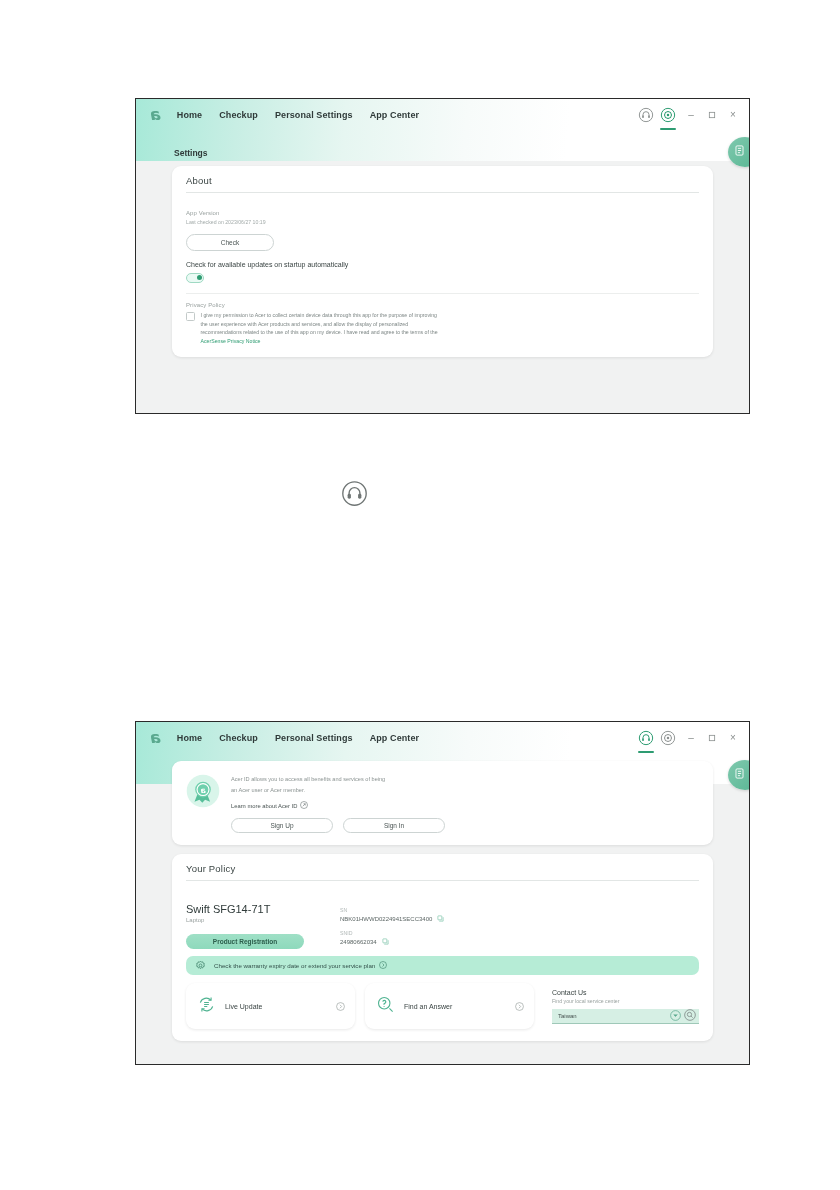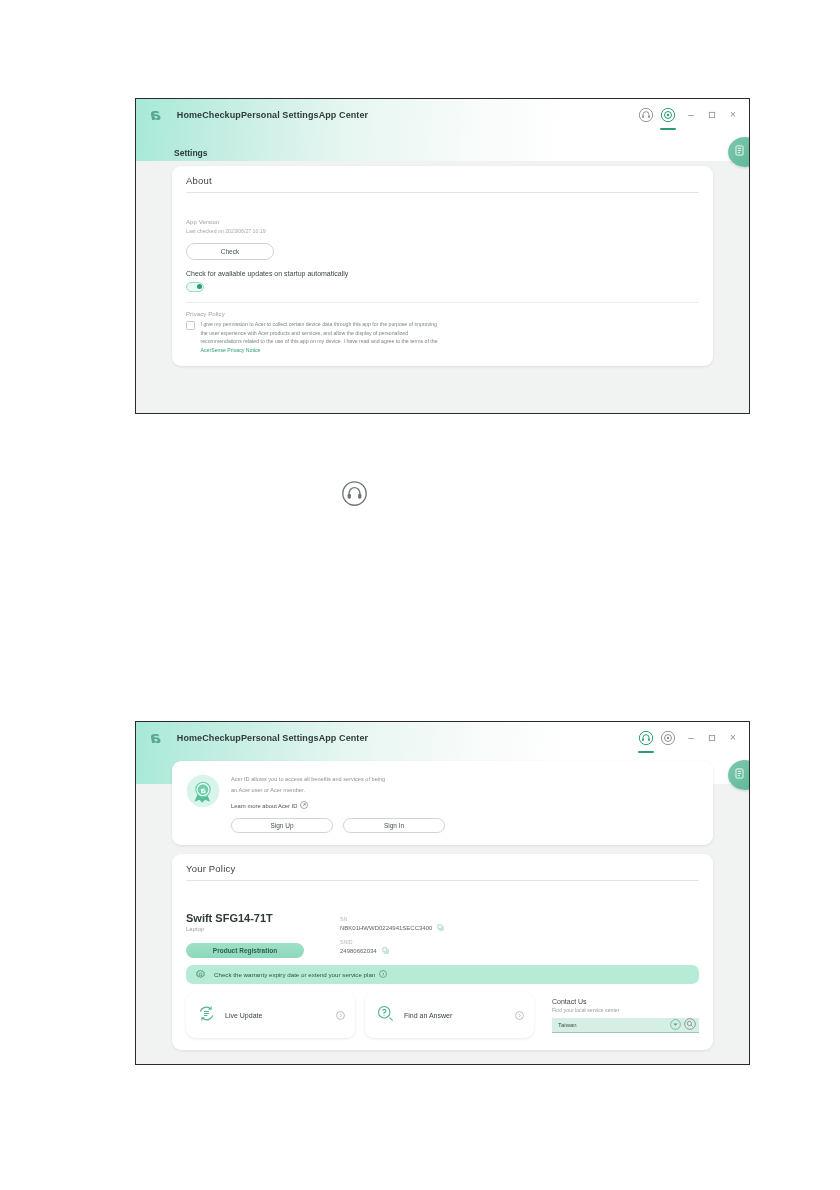--- a/index.html
+++ b/index.html
@@ -53,21 +53,21 @@
     font-family: "DejaVu Sans", sans-serif;
     font-size: 16px;
     font-weight: 700;
     color: #5aa98f;
     font-style: italic;
     line-height: 1;
     transform: scaleX(-1);
     margin-right: 16px;
     user-select: none;
   }
-  .navitems { display: flex; align-items: flex-end; }
+  .navitems { display: flex; align-items: flex-end; gap: 17px; }
   .navitem {
     font-size: 9px;
     font-weight: 700;
     color: #2f3a39;
     letter-spacing: .1px;
     white-space: nowrap;
     cursor: pointer;
   }
   .win-actions {
     position: absolute;
@@ -119,21 +119,21 @@
     box-shadow: 0 1px 3px rgba(0,0,0,.09);
     padding: 9px 14px 12px 14px;
     box-sizing: border-box;
     margin-bottom: 9px;
   }
   .card-title {
     font-size: 9.5px;
     color: #3b4544;
     padding-bottom: 6px;
     border-bottom: 1px solid #e2e6e5;
-    margin-bottom: 26px;
+    margin-bottom: 17px;
     letter-spacing: .2px;
   }
 
   .fieldlabel {
     font-size: 6px;
     color: #9aa2a0;
     margin-bottom: 3px;
     letter-spacing: .1px;
   }
   .value-big {
@@ -261,21 +261,21 @@
   .member-learn {
     display: flex; align-items: center; gap: 3px;
     font-size: 5.8px; color: #4a5453;
     margin-top: 5px; cursor: pointer;
   }
   .member-btns { display: flex; gap: 10px; margin-top: 8px; }
   .member-btns .pill-btn { width: 100px; height: 13px; }
 
   
   .device-row { display: flex; gap: 36px; padding-top: 5px; }
-  .device-name { font-size: 11px; font-weight: 700; color: #2f3a39; }
+  .device-name { font-size: 11px; font-weight: 400; color: #2f3a39; }
   .device-type { font-size: 6px; color: #9aa2a0; margin: 2px 0 7px 0; }
   .reg-btn {
     display: inline-flex; align-items: center; justify-content: center;
     width: 118px; height: 15px;
     border-radius: 9px;
     background: linear-gradient(180deg,#9fe0c6,#8ed9bc);
     color: #2c5e4c;
     font-size: 6.5px;
     font-weight: 700;
     cursor: pointer;

